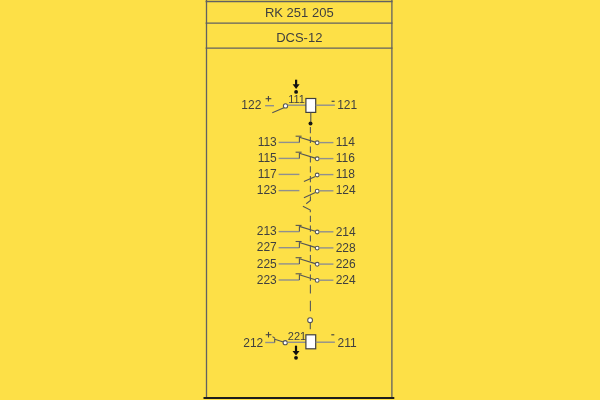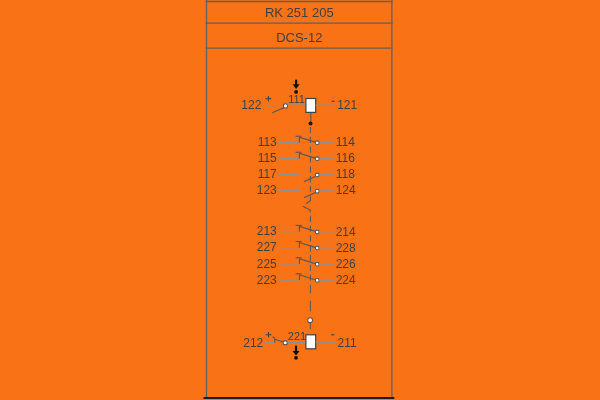--- a/index.html
+++ b/index.html
@@ -1,16 +1,16 @@
 <!DOCTYPE html>
 <html><head>
 <meta charset="utf-8">
 <style>
   html,body{margin:0;padding:0;background:#ffffff;}
-  .canvas{position:relative;width:600px;height:400px;background:#f97316;overflow:hidden;
+  .canvas{position:relative;width:600px;height:400px;background:#fde047;overflow:hidden;
           font-family:"Liberation Sans", sans-serif;}
   svg text{font-family:"Liberation Sans", sans-serif;fill:#3f3f3f;}
 </style>
 </head>
 <body>
 <div class="canvas">
 <svg width="600" height="400" viewBox="0 0 600 400">
 
 <g>
         <line x1="206.5" y1="0" x2="206.5" y2="397.5" stroke="#616161" stroke-width="1.3"></line>

